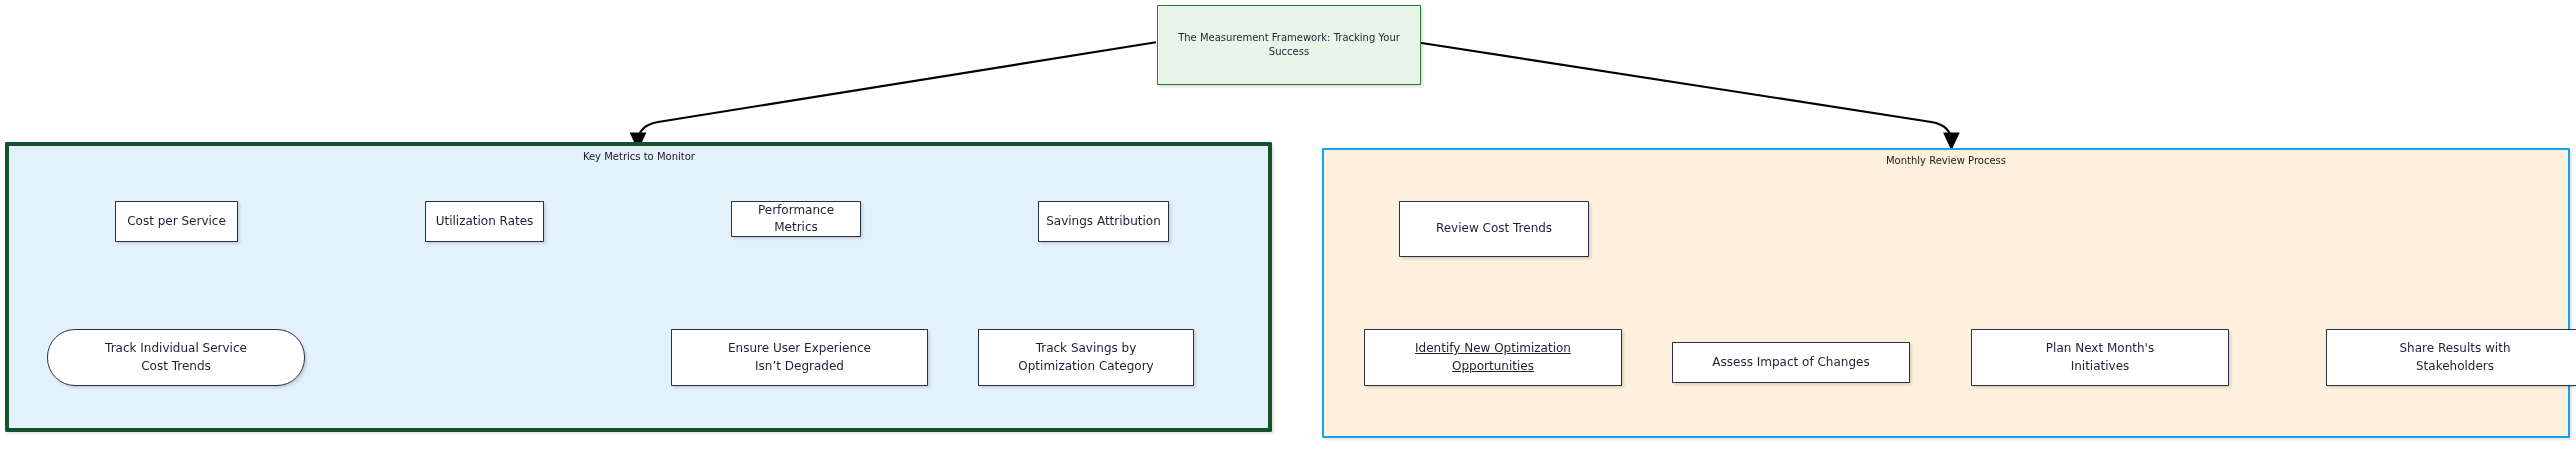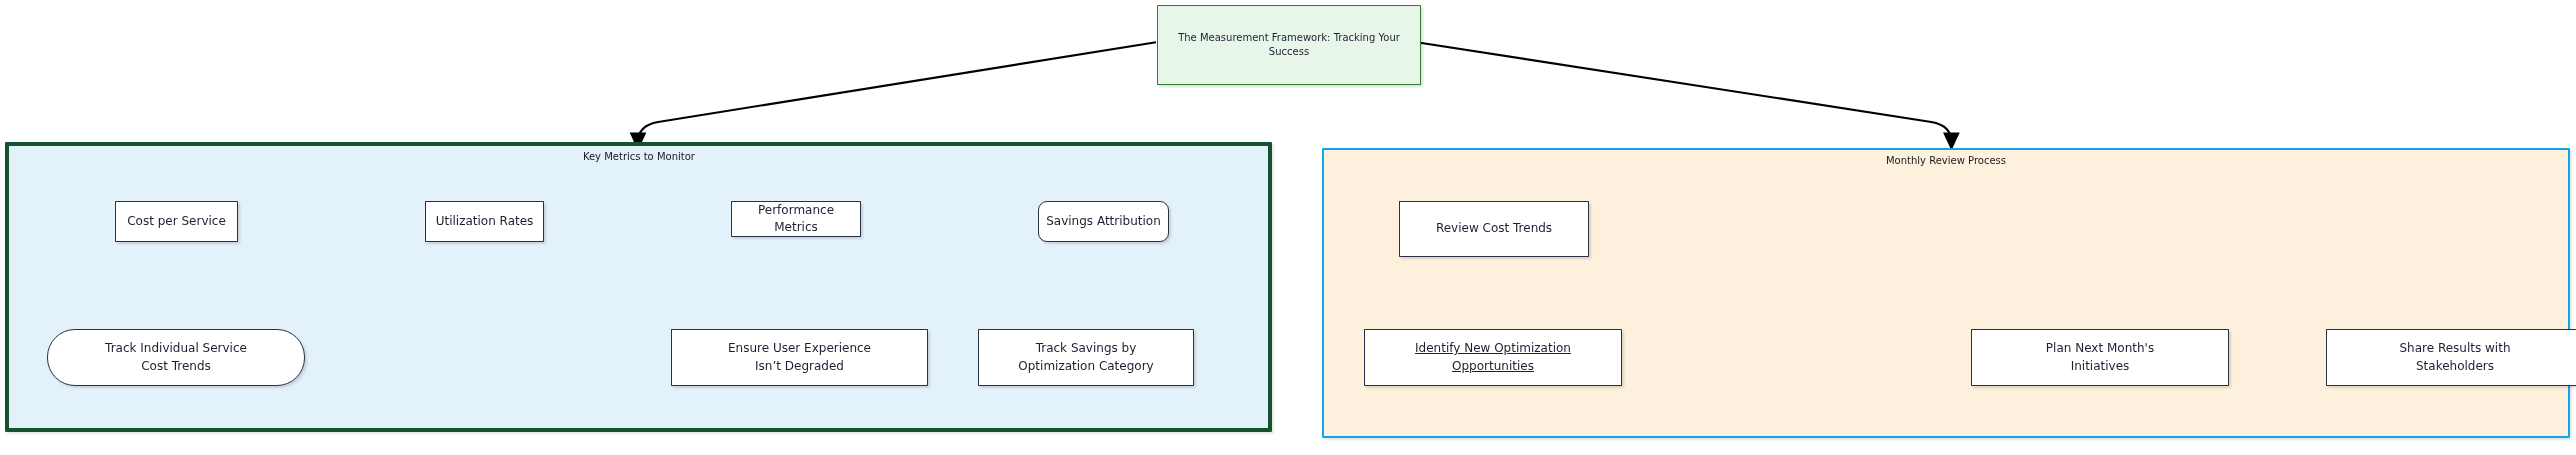--- a/index.html
+++ b/index.html
@@ -131,21 +131,21 @@
 
   <div class="node" style="left:115px; top:201px; width:123px; height:41px;">
     <span>Cost per Service</span>
   </div>
   <div class="node" style="left:425px; top:201px; width:119px; height:41px;">
     <span>Utilization Rates</span>
   </div>
   <div class="node" style="left:731px; top:201px; width:130px; height:36px;">
     <span>Performance Metrics</span>
   </div>
-  <div class="node" style="left:1038px; top:201px; width:131px; height:41px;border-radius:9px;">
+  <div class="node" style="left:1038px; top:201px; width:131px; height:41px;">
     <span>Savings Attribution</span>
   </div>
 
   <div class="node" style="left:47px; top:329px; width:258px; height:57px;border-radius:28px;">
     <span>Track Individual Service
 Cost Trends</span>
   </div>
   <div class="node" style="left:671px; top:329px; width:257px; height:57px;">
     <span>Ensure User Experience
 Isn’t Degraded</span>
@@ -160,20 +160,23 @@
   </div>
 
   <div class="node" style="left:1399px; top:201px; width:190px; height:56px;">
     <span>Review Cost Trends</span>
   </div>
 
   <div class="node" style="left:1364px; top:329px; width:258px; height:57px;text-decoration:underline;">
     <span>Identify New Optimization
 Opportunities</span>
   </div>
+  <div class="node" style="left:1672px; top:342px; width:238px; height:41px;">
+    <span>Assess Impact of Changes</span>
+  </div>
   <div class="node" style="left:1971px; top:329px; width:258px; height:57px;">
     <span>Plan Next Month's
 Initiatives</span>
   </div>
   <div class="node" style="left:2282px; top:329px; width:258px; height:57px;margin-left:44px;">
     <span>Share Results with
 Stakeholders</span>
   </div>
 
 </div>

